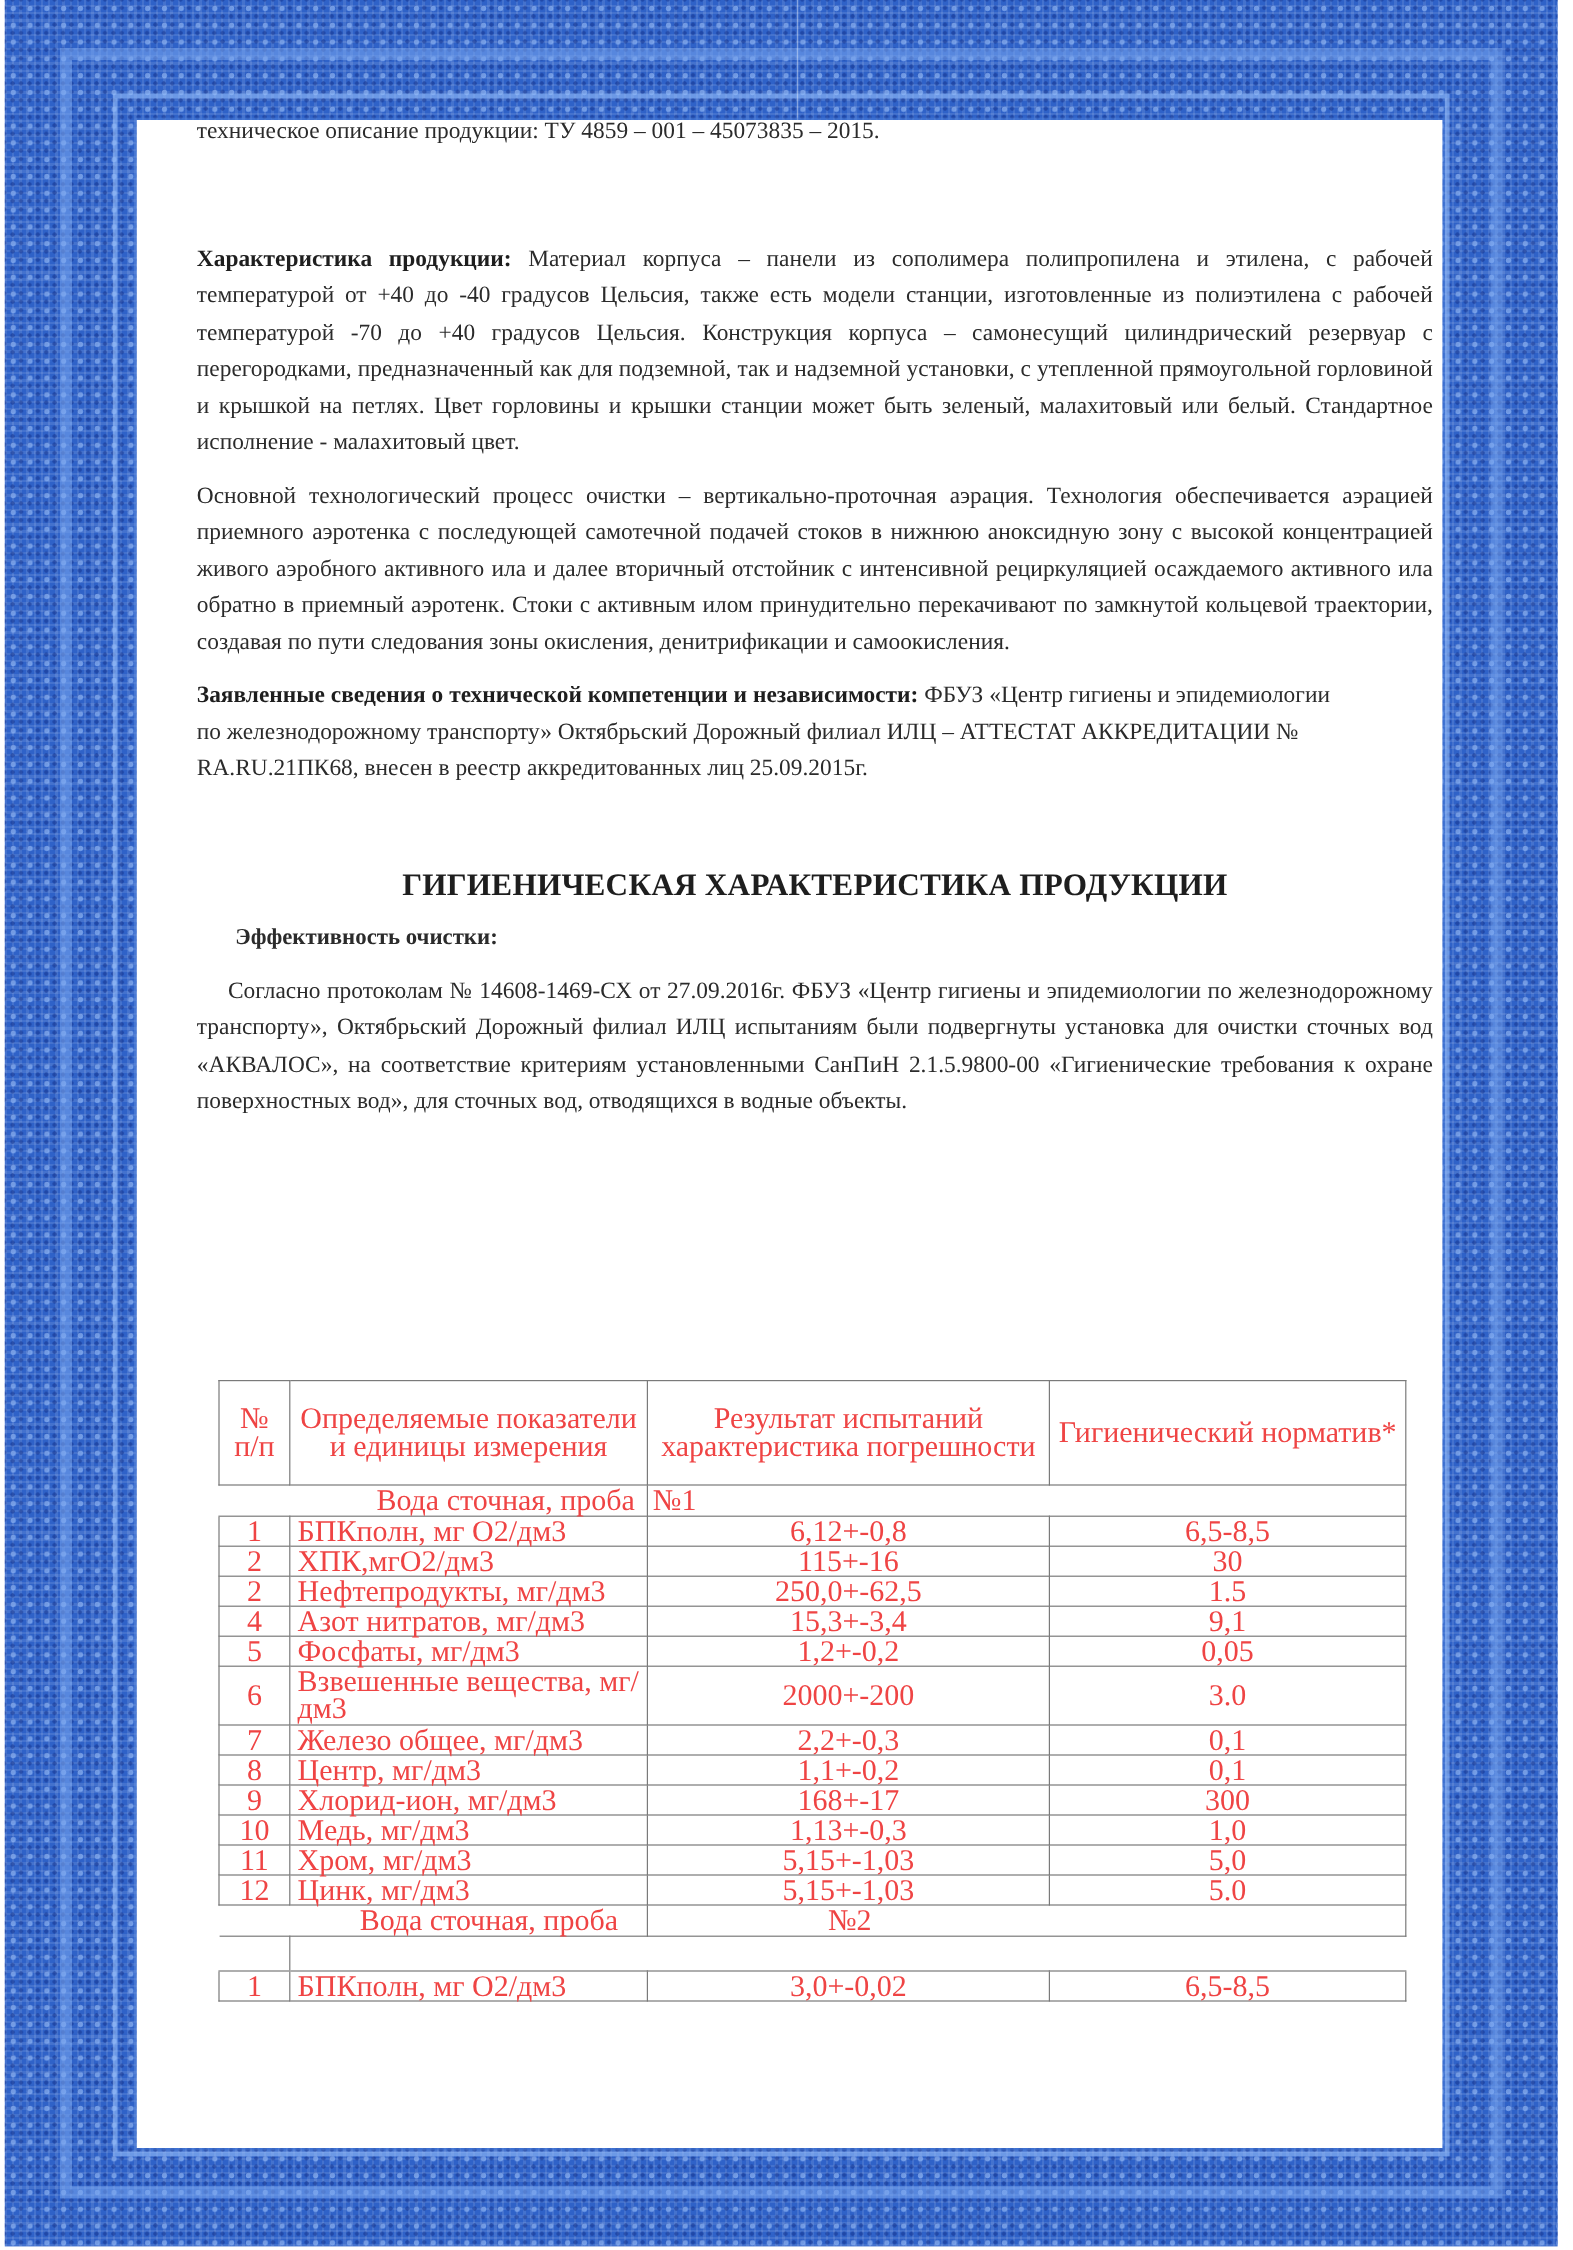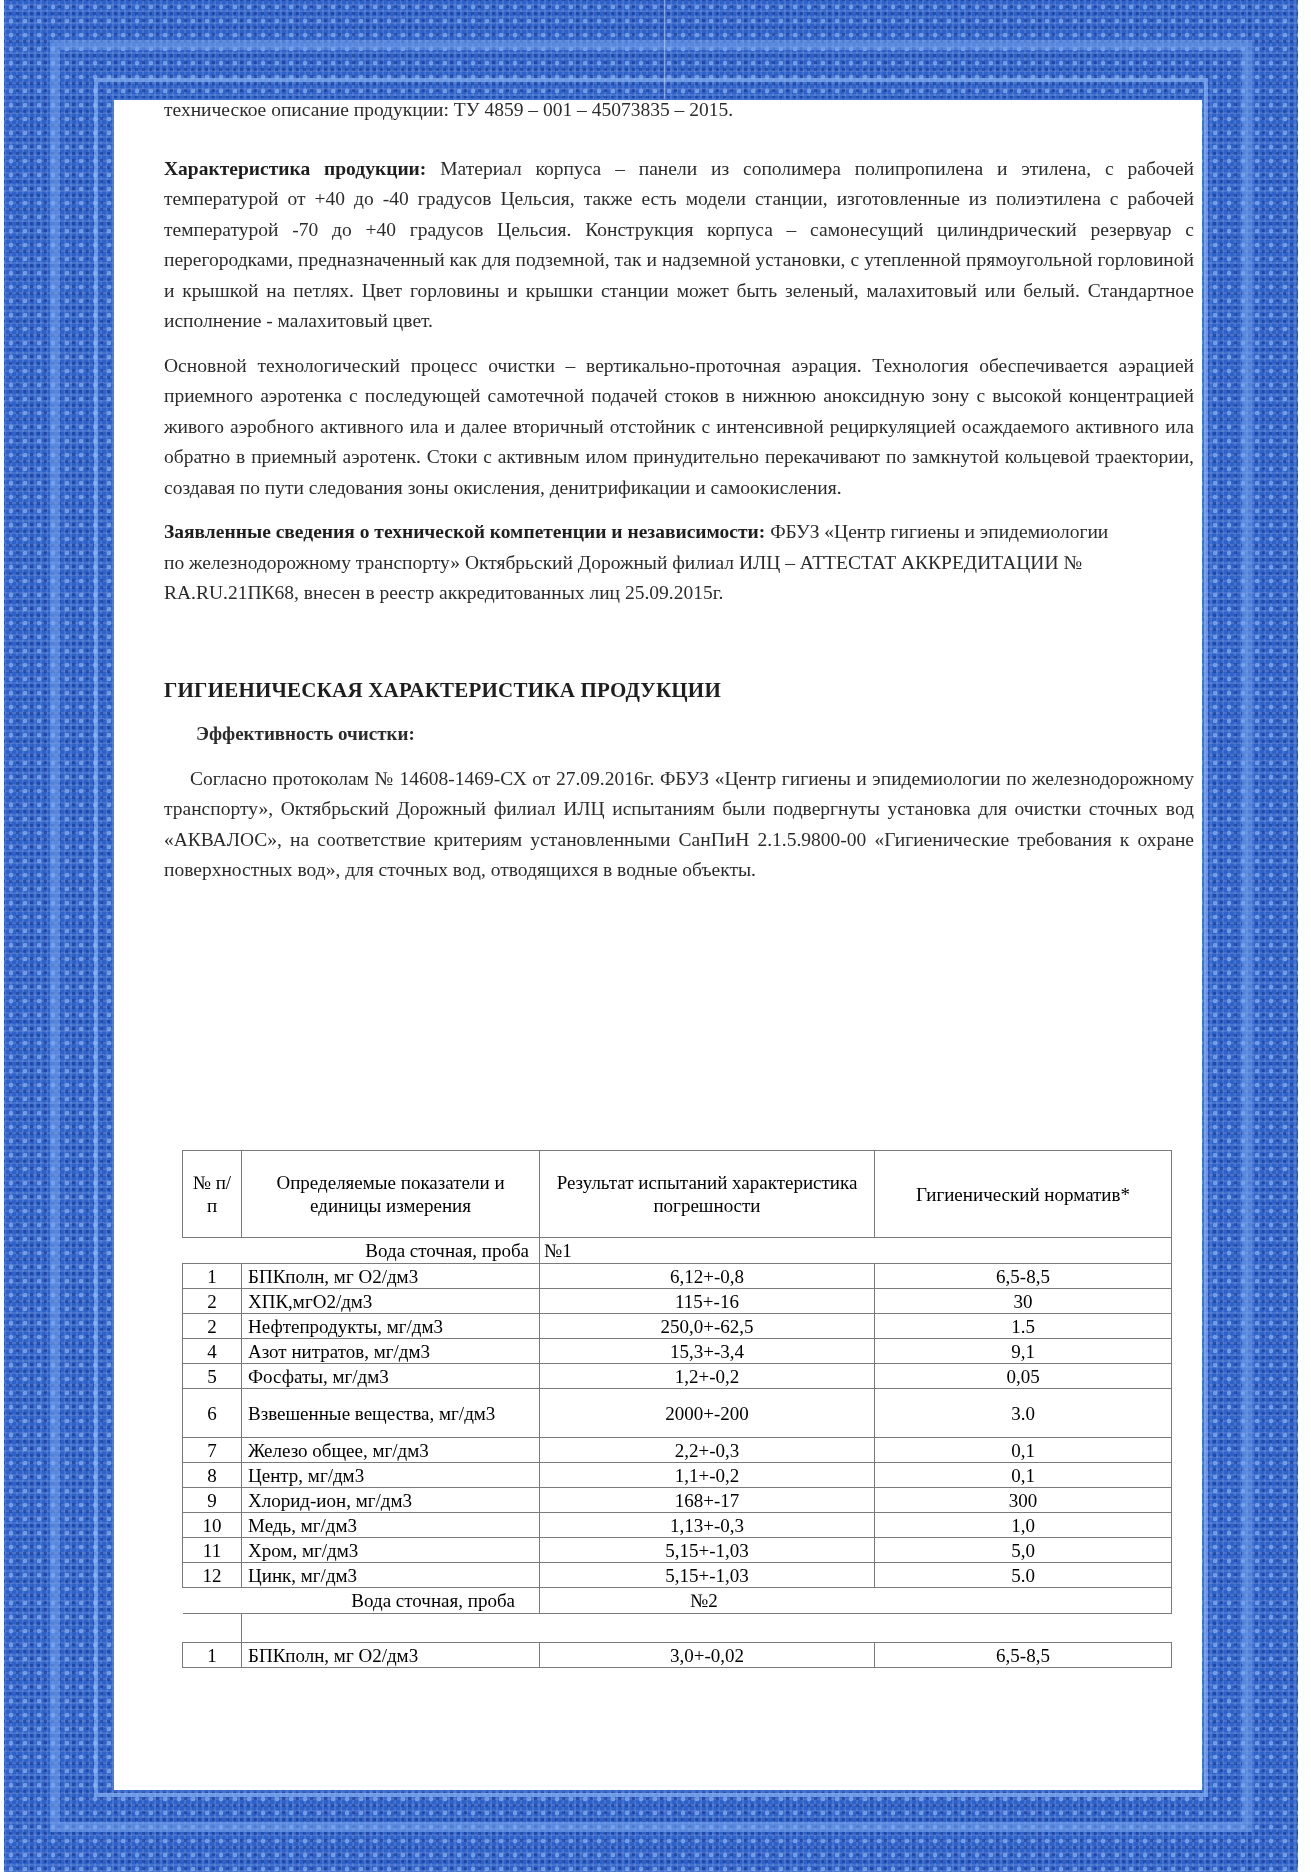--- a/index.html
+++ b/index.html
@@ -30,29 +30,29 @@
   }
   .fold-line { position: absolute; left: 660px; top: 0; width: 1px; height: 100px; background: rgba(255,255,255,0.35); }
   .page {
     position: absolute; left: 114px; top: 100px; width: 1088px; height: 1690px;
     background: #ffffff; box-shadow: 0 0 0 2px rgba(80,130,220,0.45);
   }
   .content { position: absolute; left: 164px; top: 95px; width: 1030px; }
   p { margin: 0; font-size: 19.5px; line-height: 30.5px; text-align: justify; }
   .b { font-weight: bold; color: #1e1e1e; }
   .intro { text-indent: 0; }
-  .char { margin-top: 28px; }
+  .char { margin-top: 76px; }
   .proc { margin-top: 14px; }
   .compet { margin-top: 14px; width: 960px; text-align: left; }
-  .title { margin-top: 66px; text-align: left; font-weight: bold; font-size: 21px; letter-spacing: 0.2px; color: #1e1e1e; }
+  .title { margin-top: 66px; text-align: center; font-weight: bold; font-size: 26px; letter-spacing: 0.2px; color: #1e1e1e; }
   .subt { margin-top: 14px; font-weight: bold; font-size: 19px; margin-left: 32px; }
   .proto { margin-top: 14px; text-indent: 26px; }
   table.res {
     position: absolute; left: 182px; top: 1150px; border-collapse: collapse;
-    font-size: 19px; color: #000000;
+    font-size: 25px; color: #ef4444;
   }
   table.res td { border: 1.5px solid #7a7a7a; padding: 0 6px; vertical-align: middle; line-height: 23px; }
   .c1 { width: 46px; text-align: center; }
   .c2 { width: 285px; }
   .c3 { width: 322px; text-align: center; }
   .c4 { width: 284px; text-align: center; }
   .hdr td { height: 86px; text-align: center; }
   .row td { height: 24px; }
   .row2 td { height: 48px; }
   .section td { height: 25px; border-left: none; border-right: none; }

